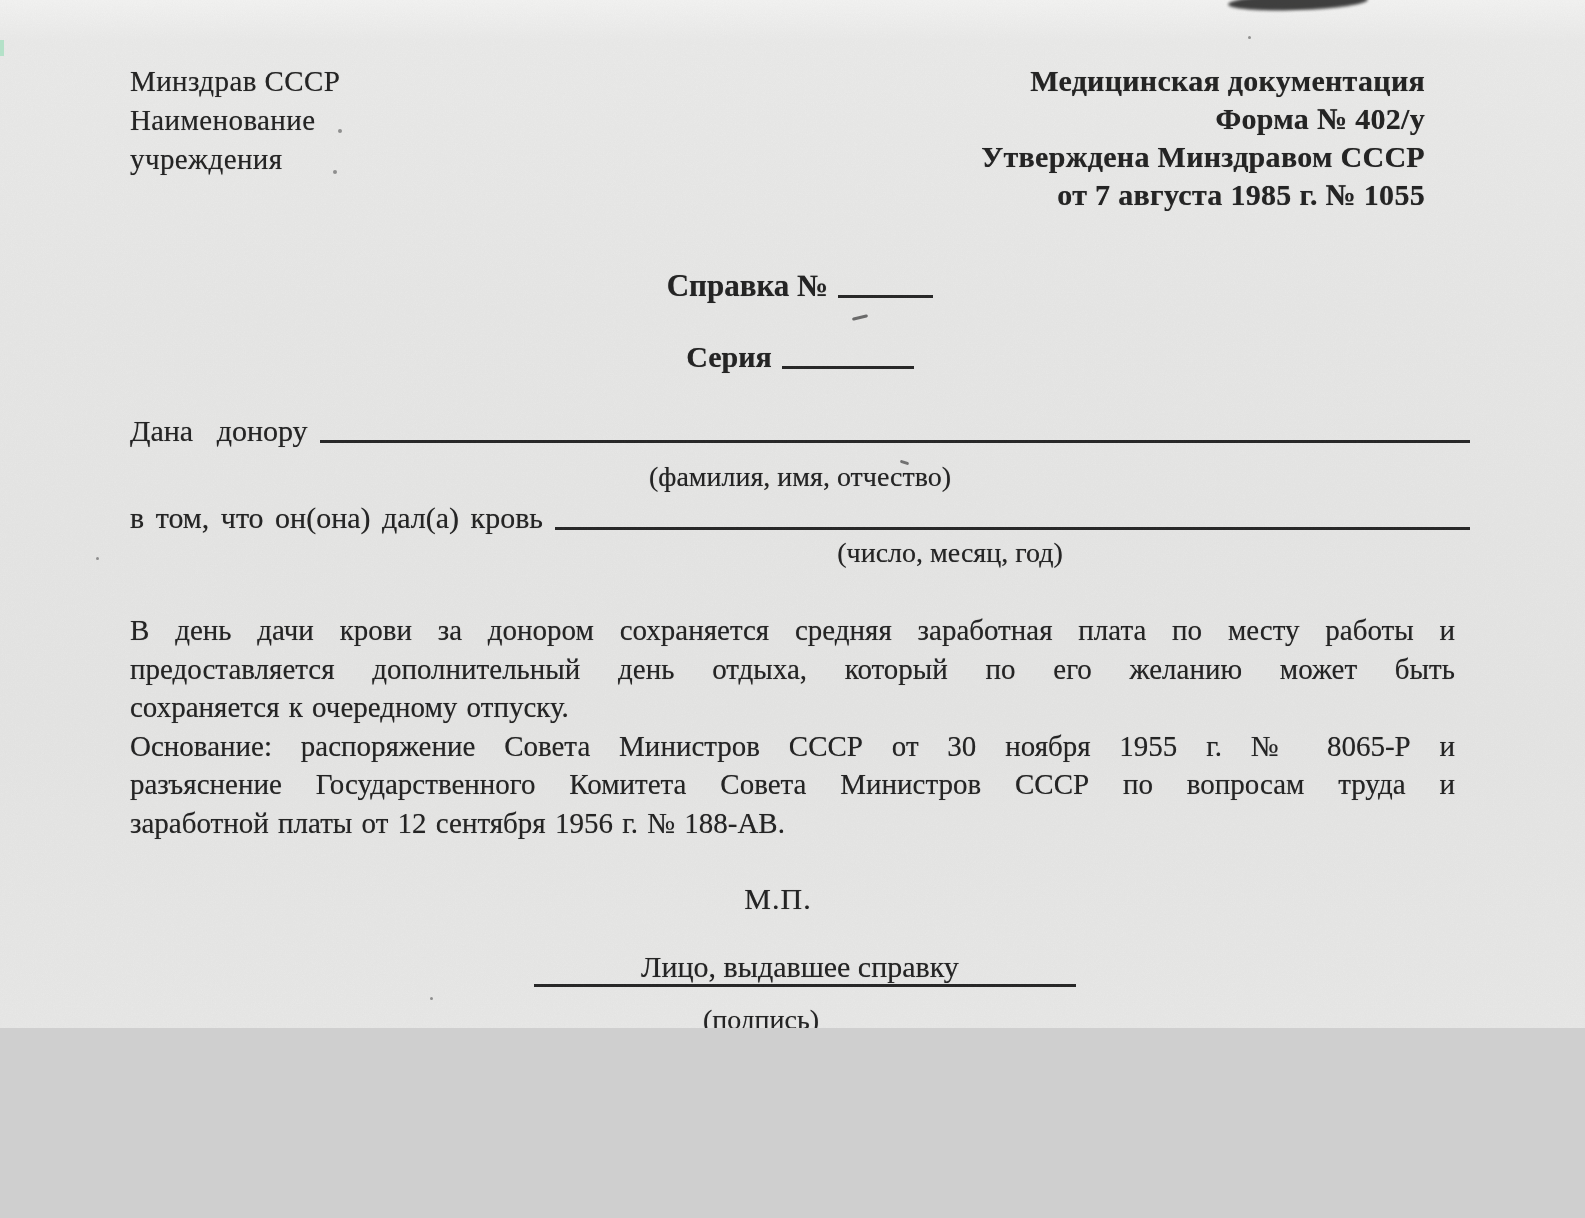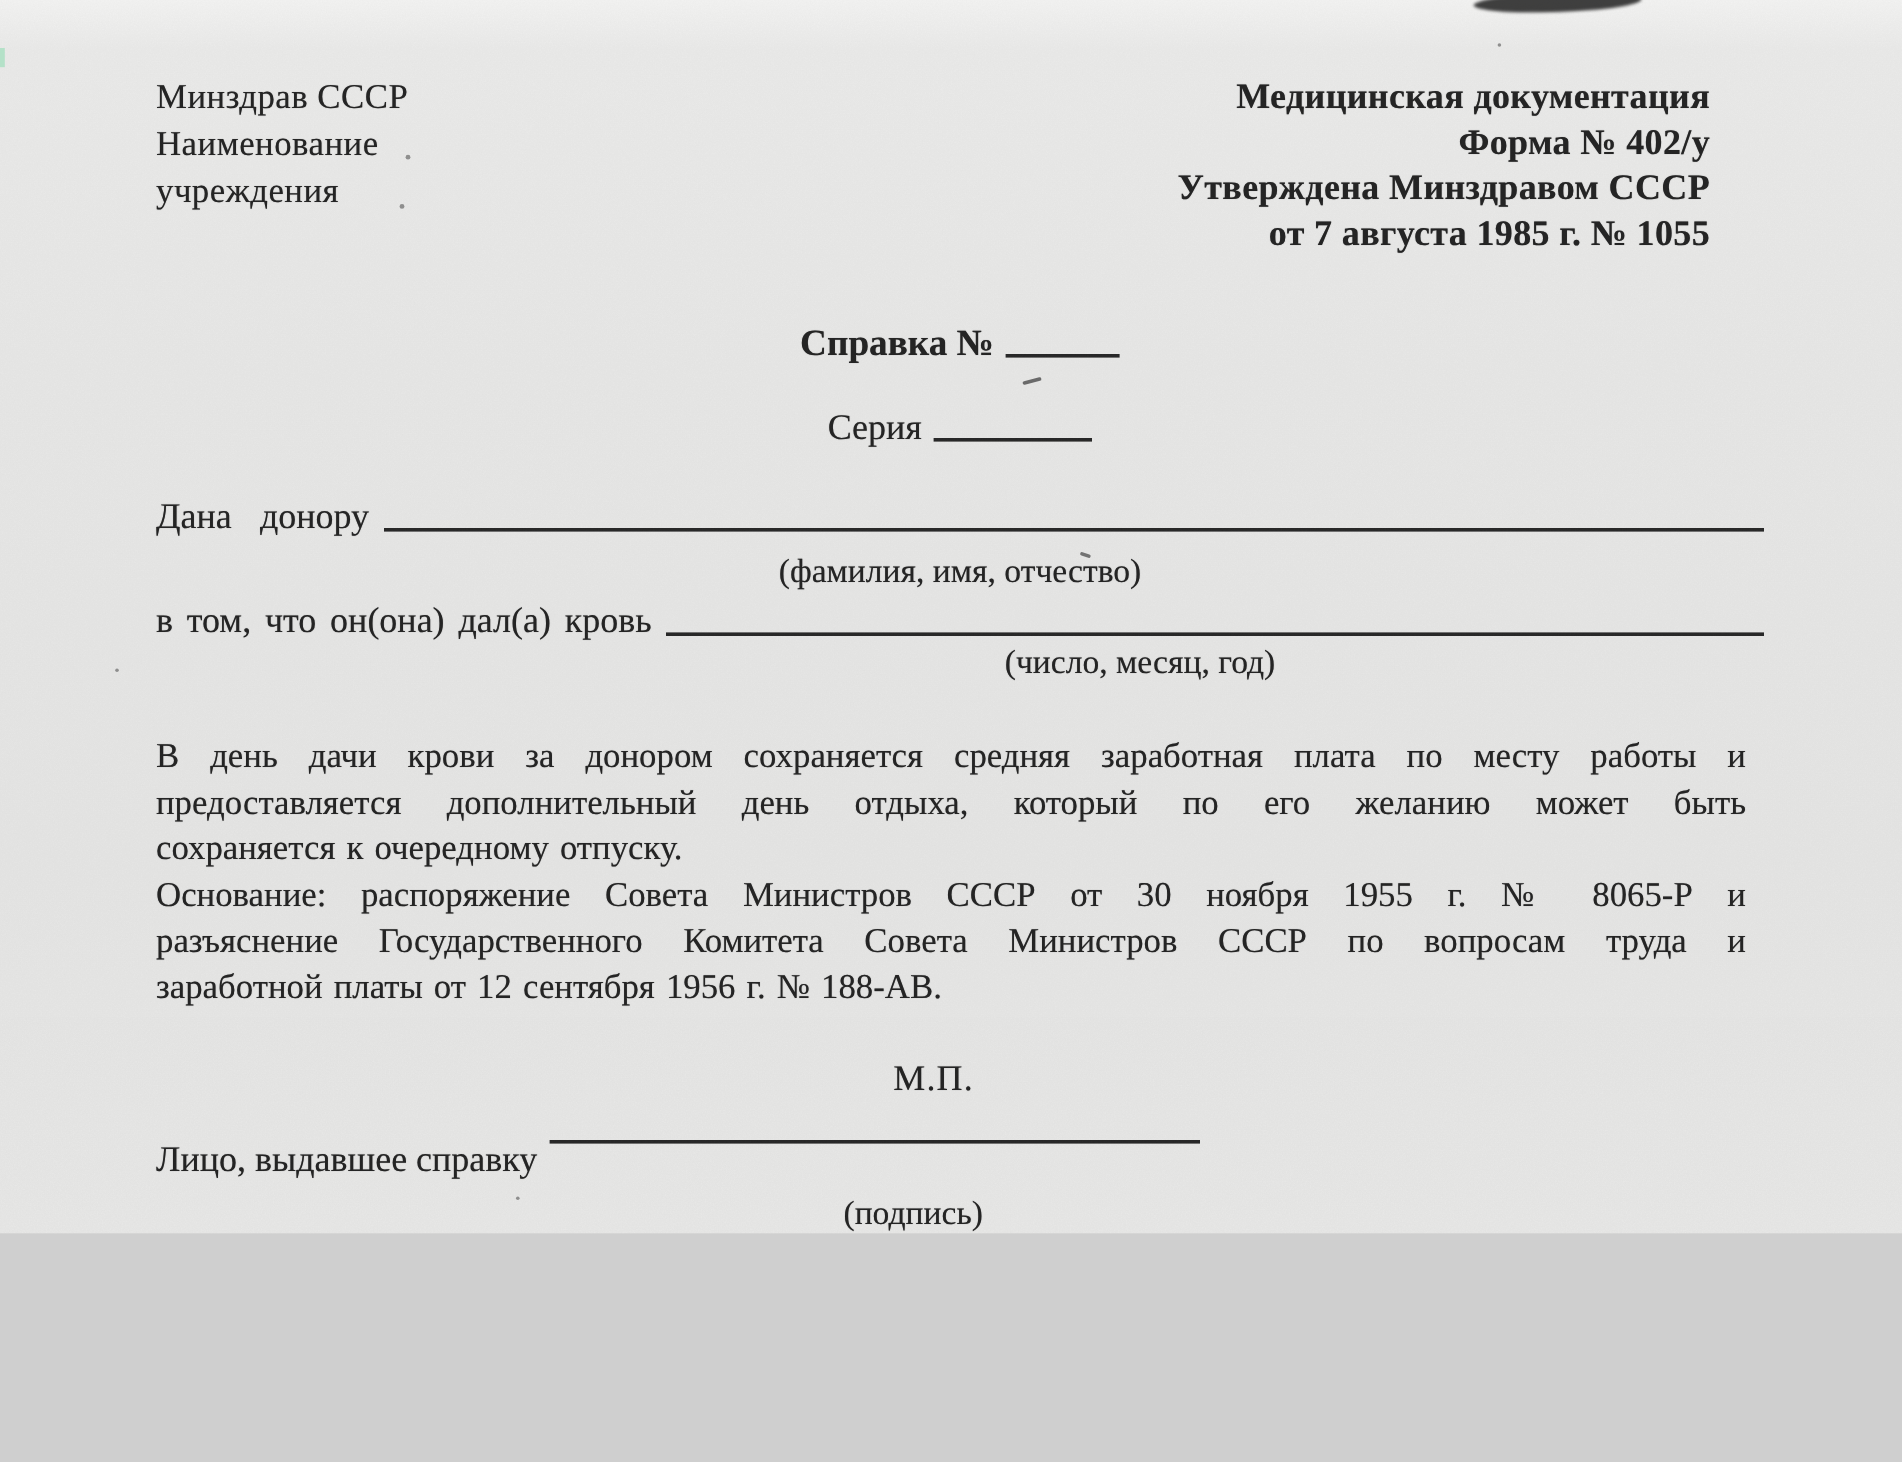--- a/index.html
+++ b/index.html
@@ -40,21 +40,21 @@
     letter-spacing: 0.4px;
   }
   .hdr-right {
     font-size: 30px;
     line-height: 38px;
     font-weight: bold;
     text-align: right;
     margin-right: 45px;
     letter-spacing: 0.3px;
   }
-  .title-row { text-align: center; }
+  .title-row { text-align: center; font-weight: bold; }
   .spravka-row {
     margin-top: 54px;
     font-size: 31px;
     font-weight: bold;
   }
   .seriya-row {
     margin-top: 36px;
     font-size: 30px;
   }
   .blank {
@@ -103,22 +103,23 @@
   .stamp-line {
     margin-top: 40px;
     text-align: center;
     padding-right: 44px;
     font-size: 30px;
     letter-spacing: 1px;
   }
   .issuer-row {
     margin-top: 34px;
     display: flex;
-    align-items: flex-start;
-    font-size: 30px;
+    align-items: center;
+    font-size: 30px;
+    flex-direction: column;
   }
   .fill-signature {
     flex: none;
     width: 542px;
     border-bottom: 3px solid #262626;
     margin-left: 10px;
     margin-bottom: 5px;
   }
   .cap-signature {
     margin-top: 12px;

